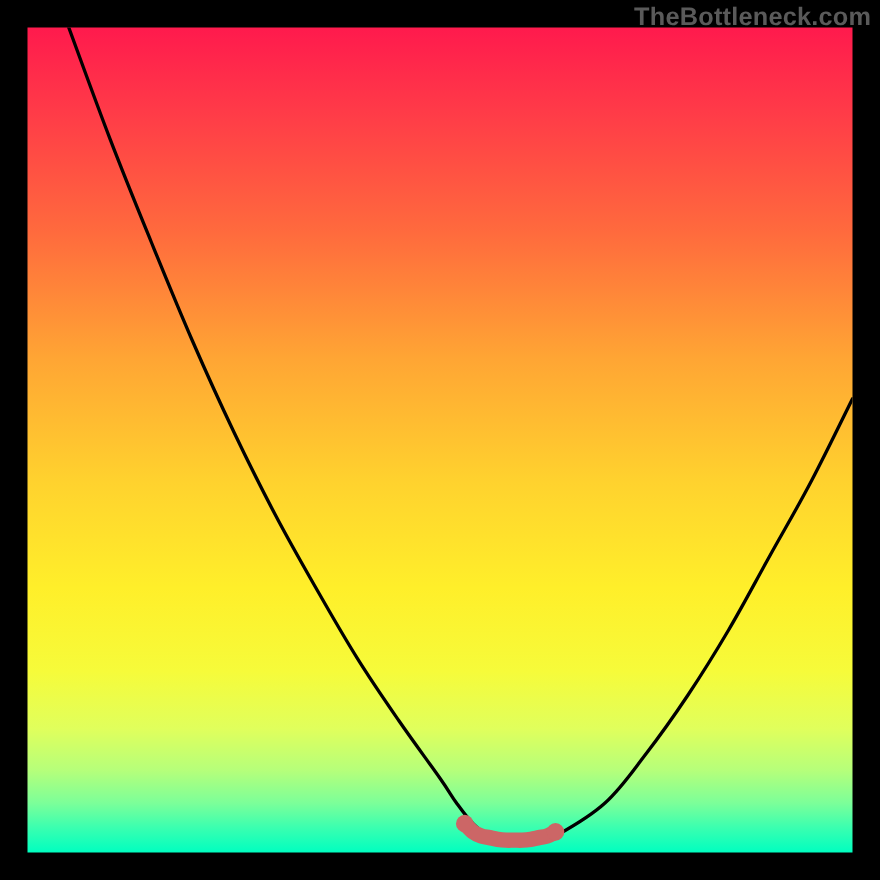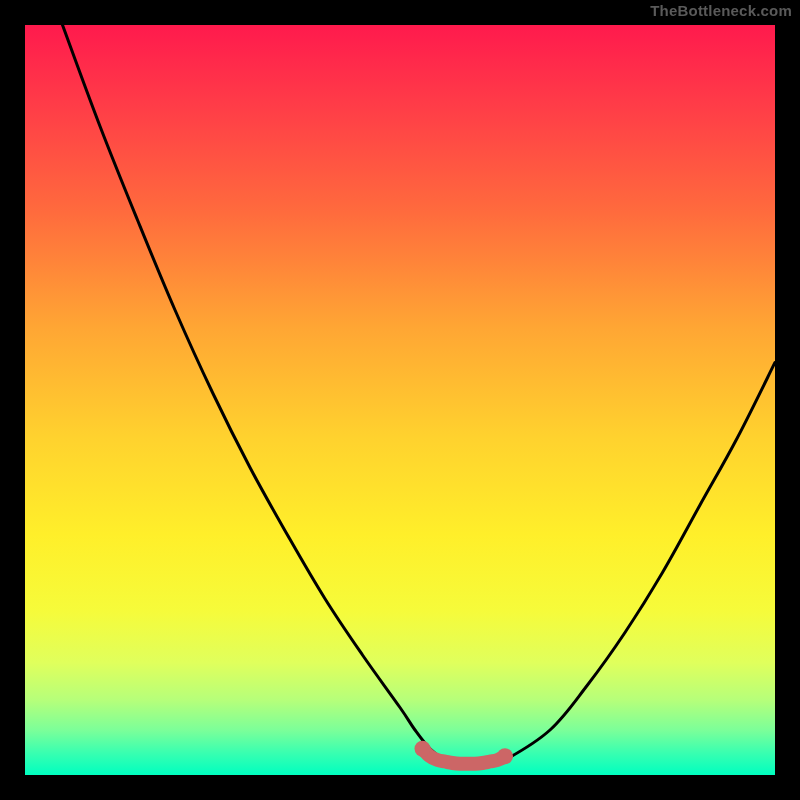--- a/index.html
+++ b/index.html
@@ -42,21 +42,21 @@
   .plot svg {
     position: absolute;
     left: 0;
     top: 0;
   }
   .attribution {
     position: absolute;
     top: 2px;
     right: 8px;
     font-family: Arial, Helvetica, sans-serif;
-    font-size: 15px;
+    font-size: 23px;
     font-weight: 600;
     color: #5a5a5a;
     letter-spacing: 0.2px;
   }
 </style>
 </head>
 <body>
 
 <div class="frame">
   <div class="attribution">TheBottleneck.com</div>

